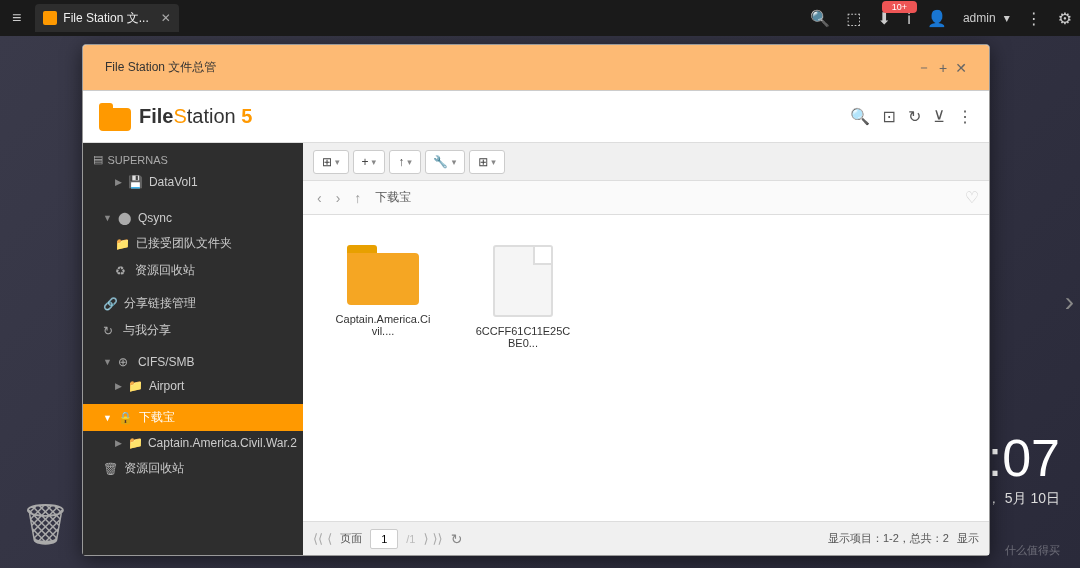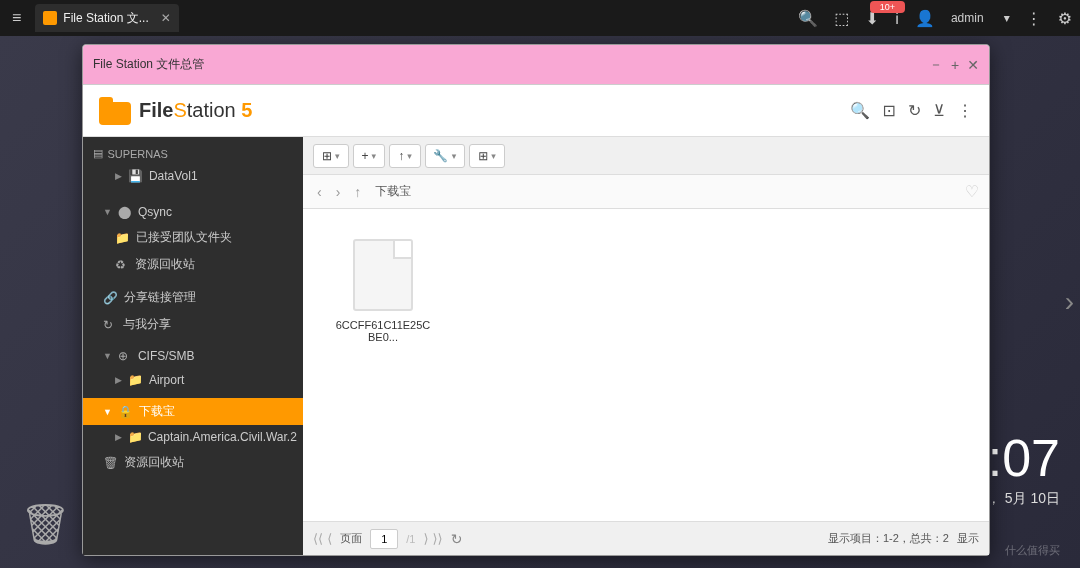--- a/index.html
+++ b/index.html
@@ -80,21 +80,21 @@
       right: -6px;
       background: #e55;
       color: #fff;
       font-size: 9px;
       border-radius: 4px;
       padding: 1px 10px;
     }
     .admin-area {
       display: flex;
       align-items: center;
-      gap: 20px;
+      gap: 8px;
       color: #ccc;
       font-size: 12px;
       cursor: pointer;
     }
 
     
     .desktop {
       position: absolute;
       top: 36px;
       left: 0;
@@ -173,26 +173,26 @@
       border: 1px solid #999;
       border-radius: 4px;
       box-shadow: 0 4px 20px rgba(0,0,0,0.5);
       display: flex;
       flex-direction: column;
       z-index: 50;
     }
 
     
     .win-titlebar {
-      height: 40px;
-      background: #f9a8d4;
+      height: 46px;
+      background: #fdba74;
       border-radius: 4px 4px 0 0;
       display: flex;
       align-items: center;
-      padding: 0 10px;
+      padding: 0 22px;
       border-bottom: 1px solid #ccc;
       justify-content: space-between;
     }
     .win-title-text {
       font-size: 12px;
       color: #333;
     }
     .win-controls {
       display: flex;
       gap: 8px;
@@ -663,20 +663,27 @@
       <div class="breadcrumb-bar">
         <span class="bc-nav-btn">‹</span>
         <span class="bc-nav-btn">›</span>
         <span class="bc-up-btn">↑</span>
         <span class="bc-path">下载宝</span>
         <span class="bc-favorite">♡</span>
       </div>
 
       <div class="file-grid">
 
+        <div class="file-item">
+          <div class="file-icon-folder">
+            <div class="folder-tab"></div>
+            <div class="folder-body"></div>
+          </div>
+          <span class="file-name">Captain.America.Civil....</span>
+        </div>
 
         <div class="file-item">
           <div class="file-icon-doc"></div>
           <span class="file-name">6CCFF61C11E25CBE0...</span>
         </div>
       </div>
 
       <div class="status-bar">
         <div class="status-nav">
           <span class="status-nav-btn">⟨⟨</span>

